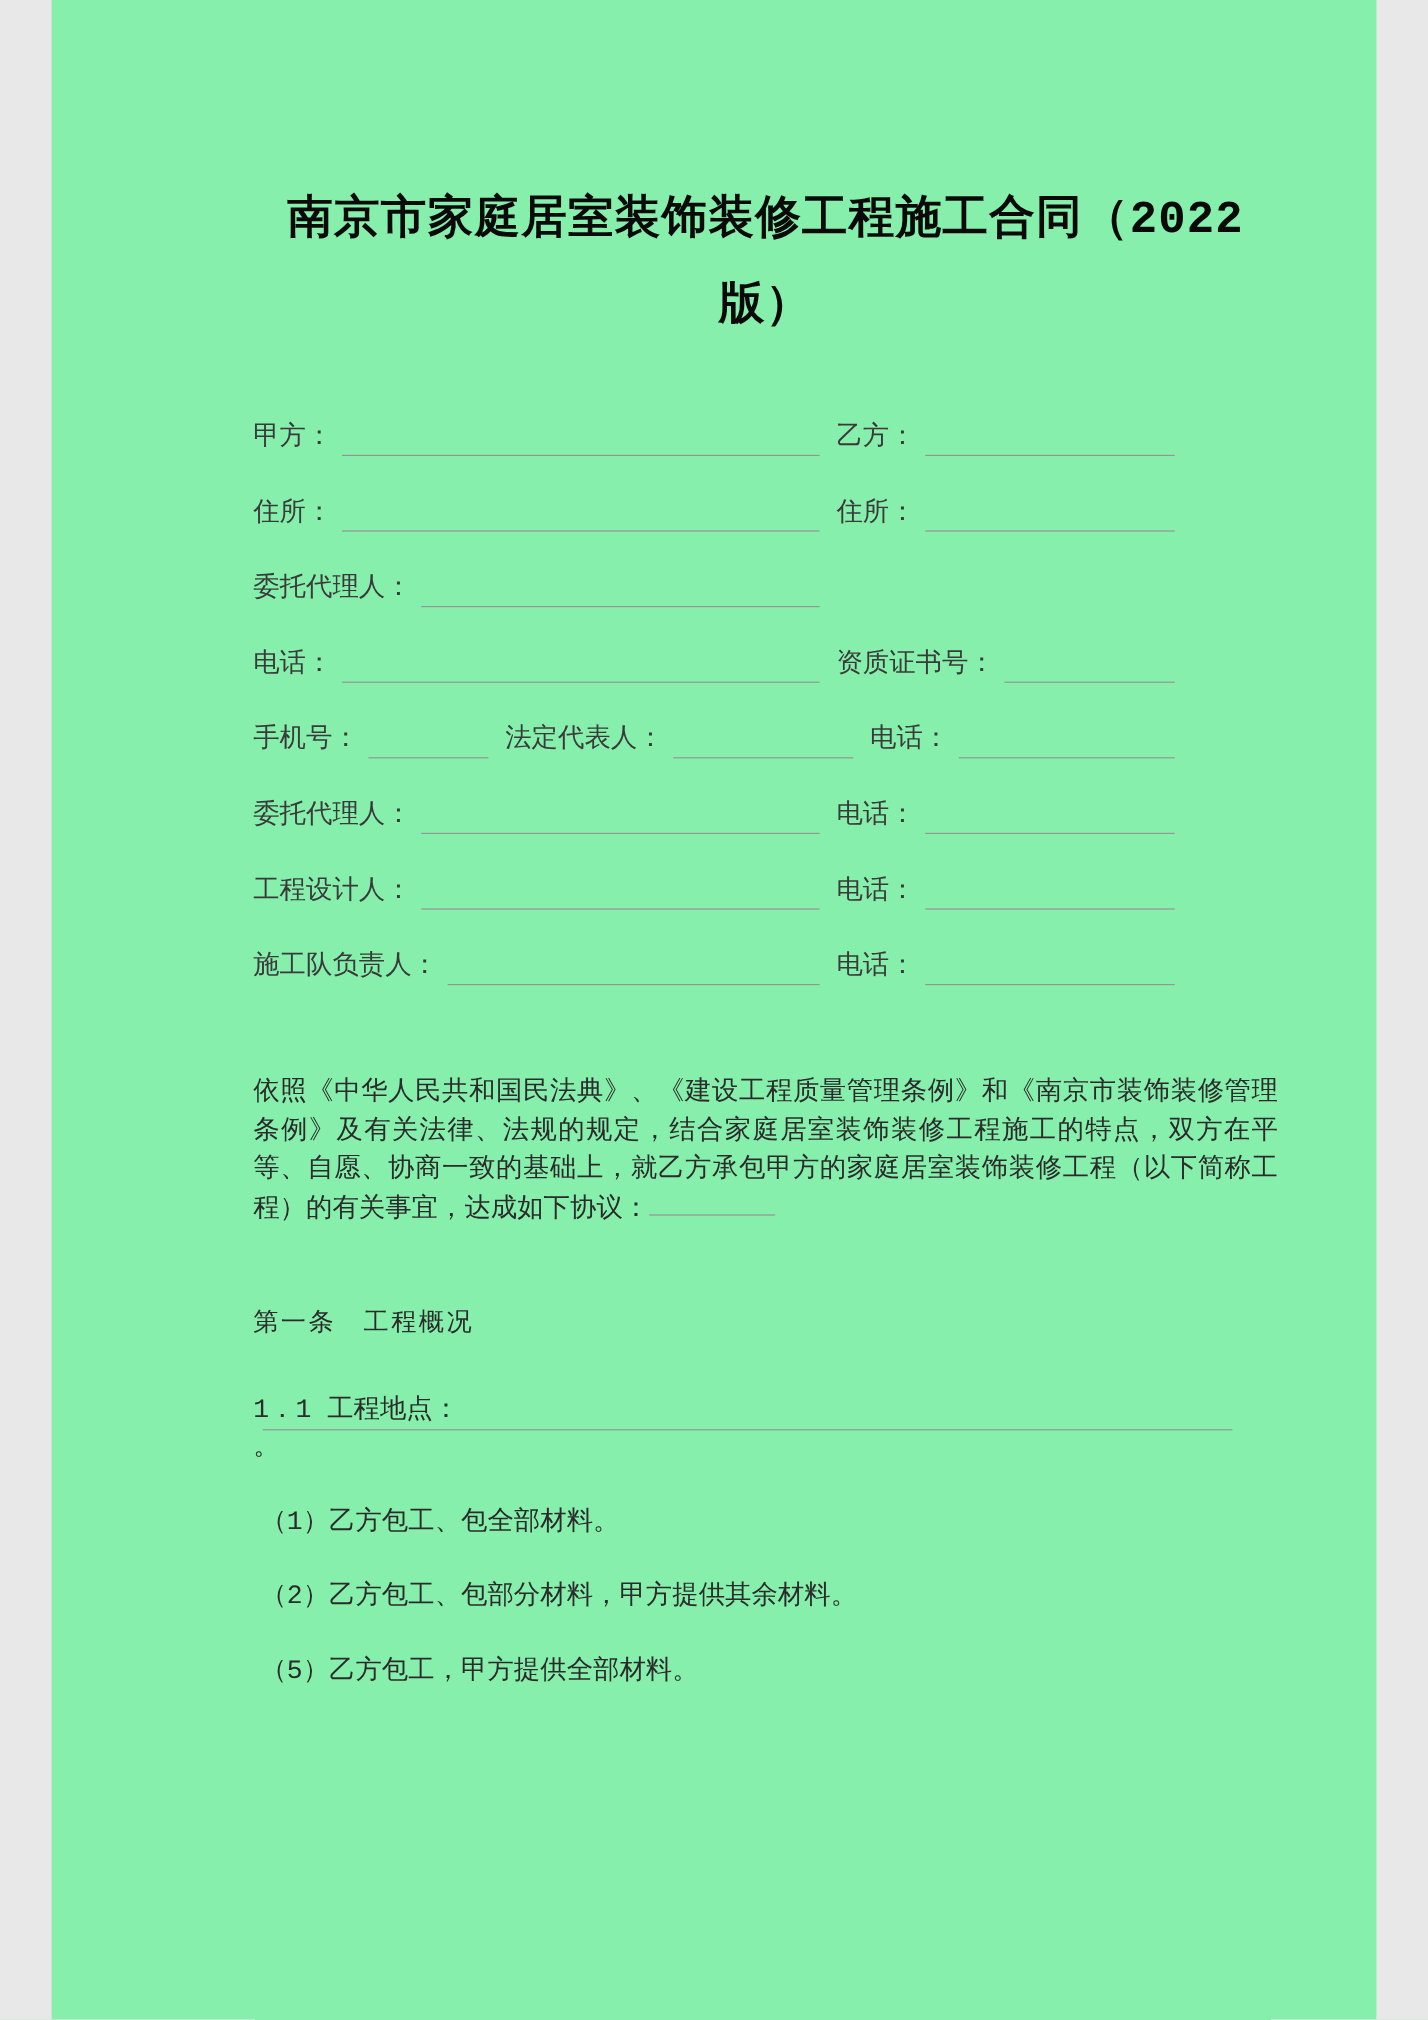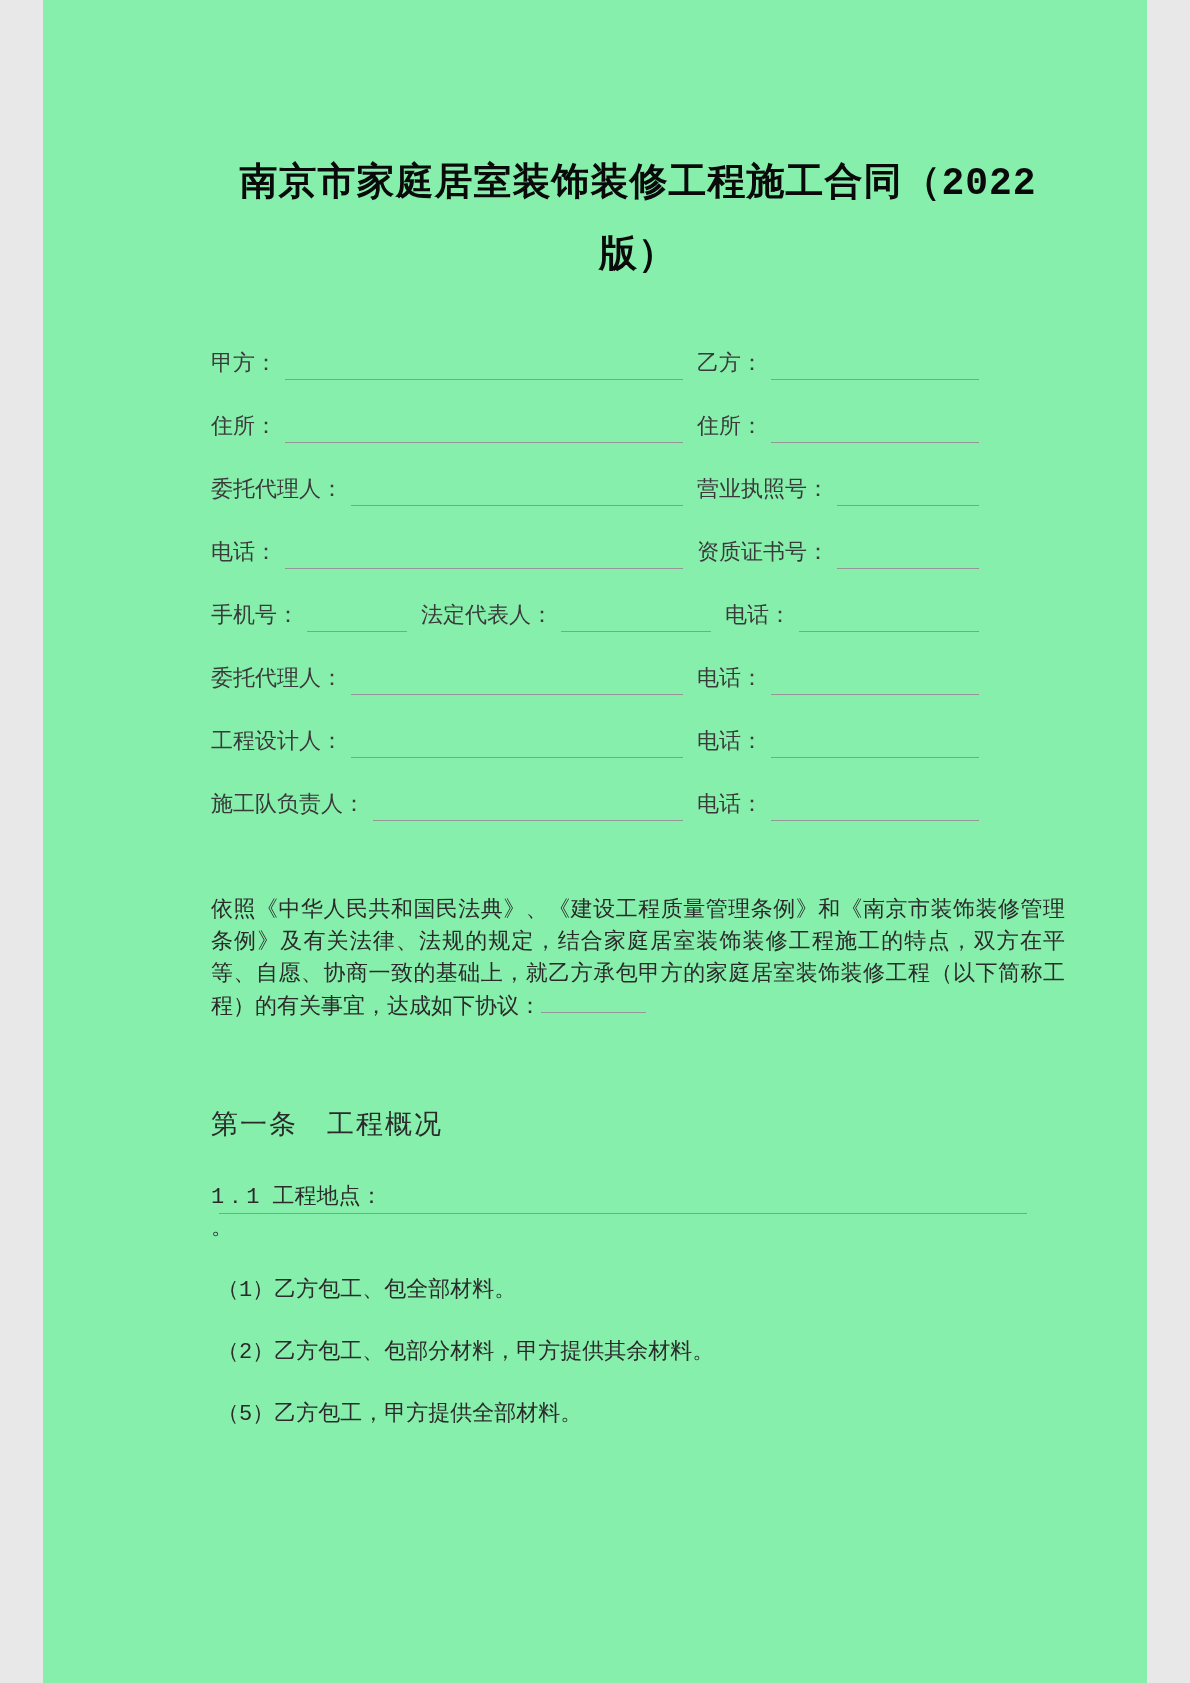--- a/index.html
+++ b/index.html
@@ -65,22 +65,22 @@
   .iline {
     display: inline-block;
     border-bottom: 1.5px solid #969696;
     height: 1.0em;
     vertical-align: baseline;
   }
   .w105 { width: 105px; }
   .w65  { width: 65px; }
   
   .heading {
-    margin-top: 87px;
-    font-size: 27px;
+    margin-top: 65px;
+    font-size: 21px;
     letter-spacing: 2px;
     color: #2b2b2b;
     line-height: 30px;
   }
   .item {
     margin-top: 32px;
     font-size: 22px;
     line-height: 30px;
     color: #2b2b2b;
   }
@@ -123,24 +123,20 @@
           <span class="lbl">住所：</span>
           <span class="line"></span>
         </div>
       </div>
 
       <div class="form-row">
         <div class="f f-left">
           <span class="lbl">委托代理人：</span>
           <span class="line"></span>
         </div>
-        <div class="f f-right">
-          <span class="lbl">营业执照号：</span>
-          <span class="line"></span>
-        </div>
       </div>
 
       <div class="form-row">
         <div class="f f-left">
           <span class="lbl">电话：</span>
           <span class="line"></span>
         </div>
         <div class="f f-right">
           <span class="lbl">资质证书号：</span>
           <span class="line"></span>

